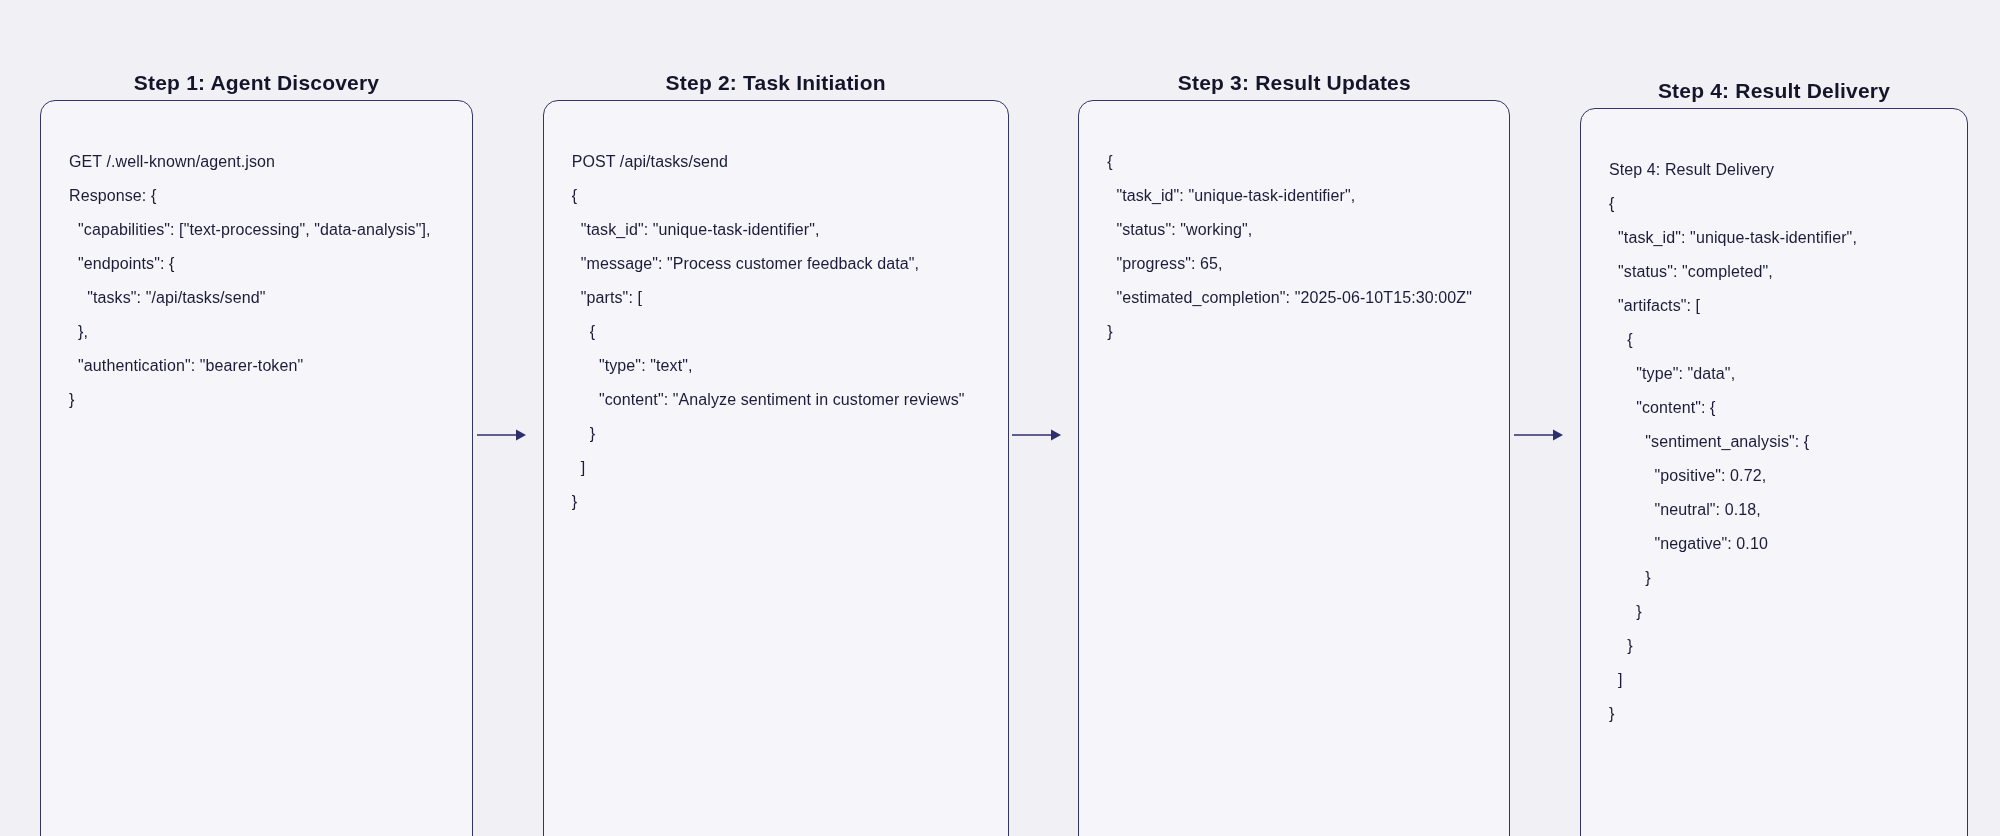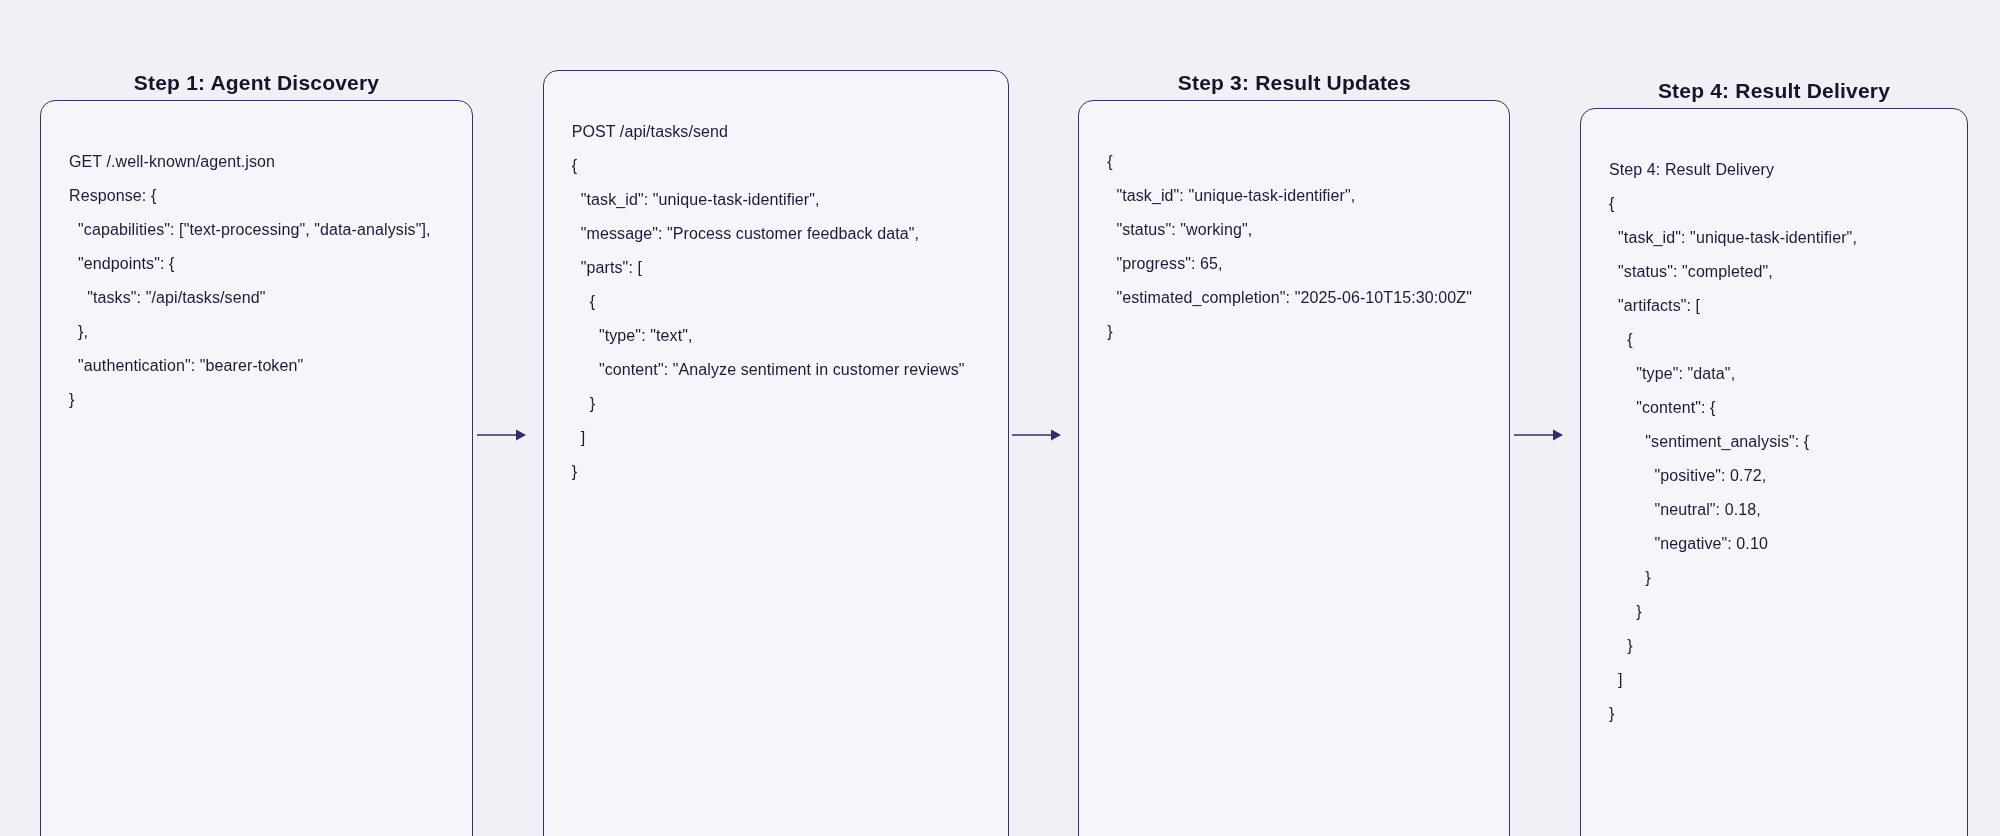--- a/index.html
+++ b/index.html
@@ -76,20 +76,21 @@
   </div>
 
   <div class="flow-arrow">
     <svg width="50" height="16" viewBox="0 0 50 16" aria-hidden="true">
       <line x1="0" y1="8" x2="41" y2="8" stroke="#2e2e6e" stroke-width="1.6"></line>
       <path d="M39,2.5 L49,8 L39,13.5 Z" fill="#2e2e6e"></path>
     </svg>
   </div>
 
   <div class="column col-2">
+    <h2 class="step-title">Step 2: Task Initiation</h2>
     <div class="step-box">
       <pre class="code">POST /api/tasks/send
 {
   "task_id": "unique-task-identifier",
   "message": "Process customer feedback data",
   "parts": [
     {
       "type": "text",
       "content": "Analyze sentiment in customer reviews"
     }

